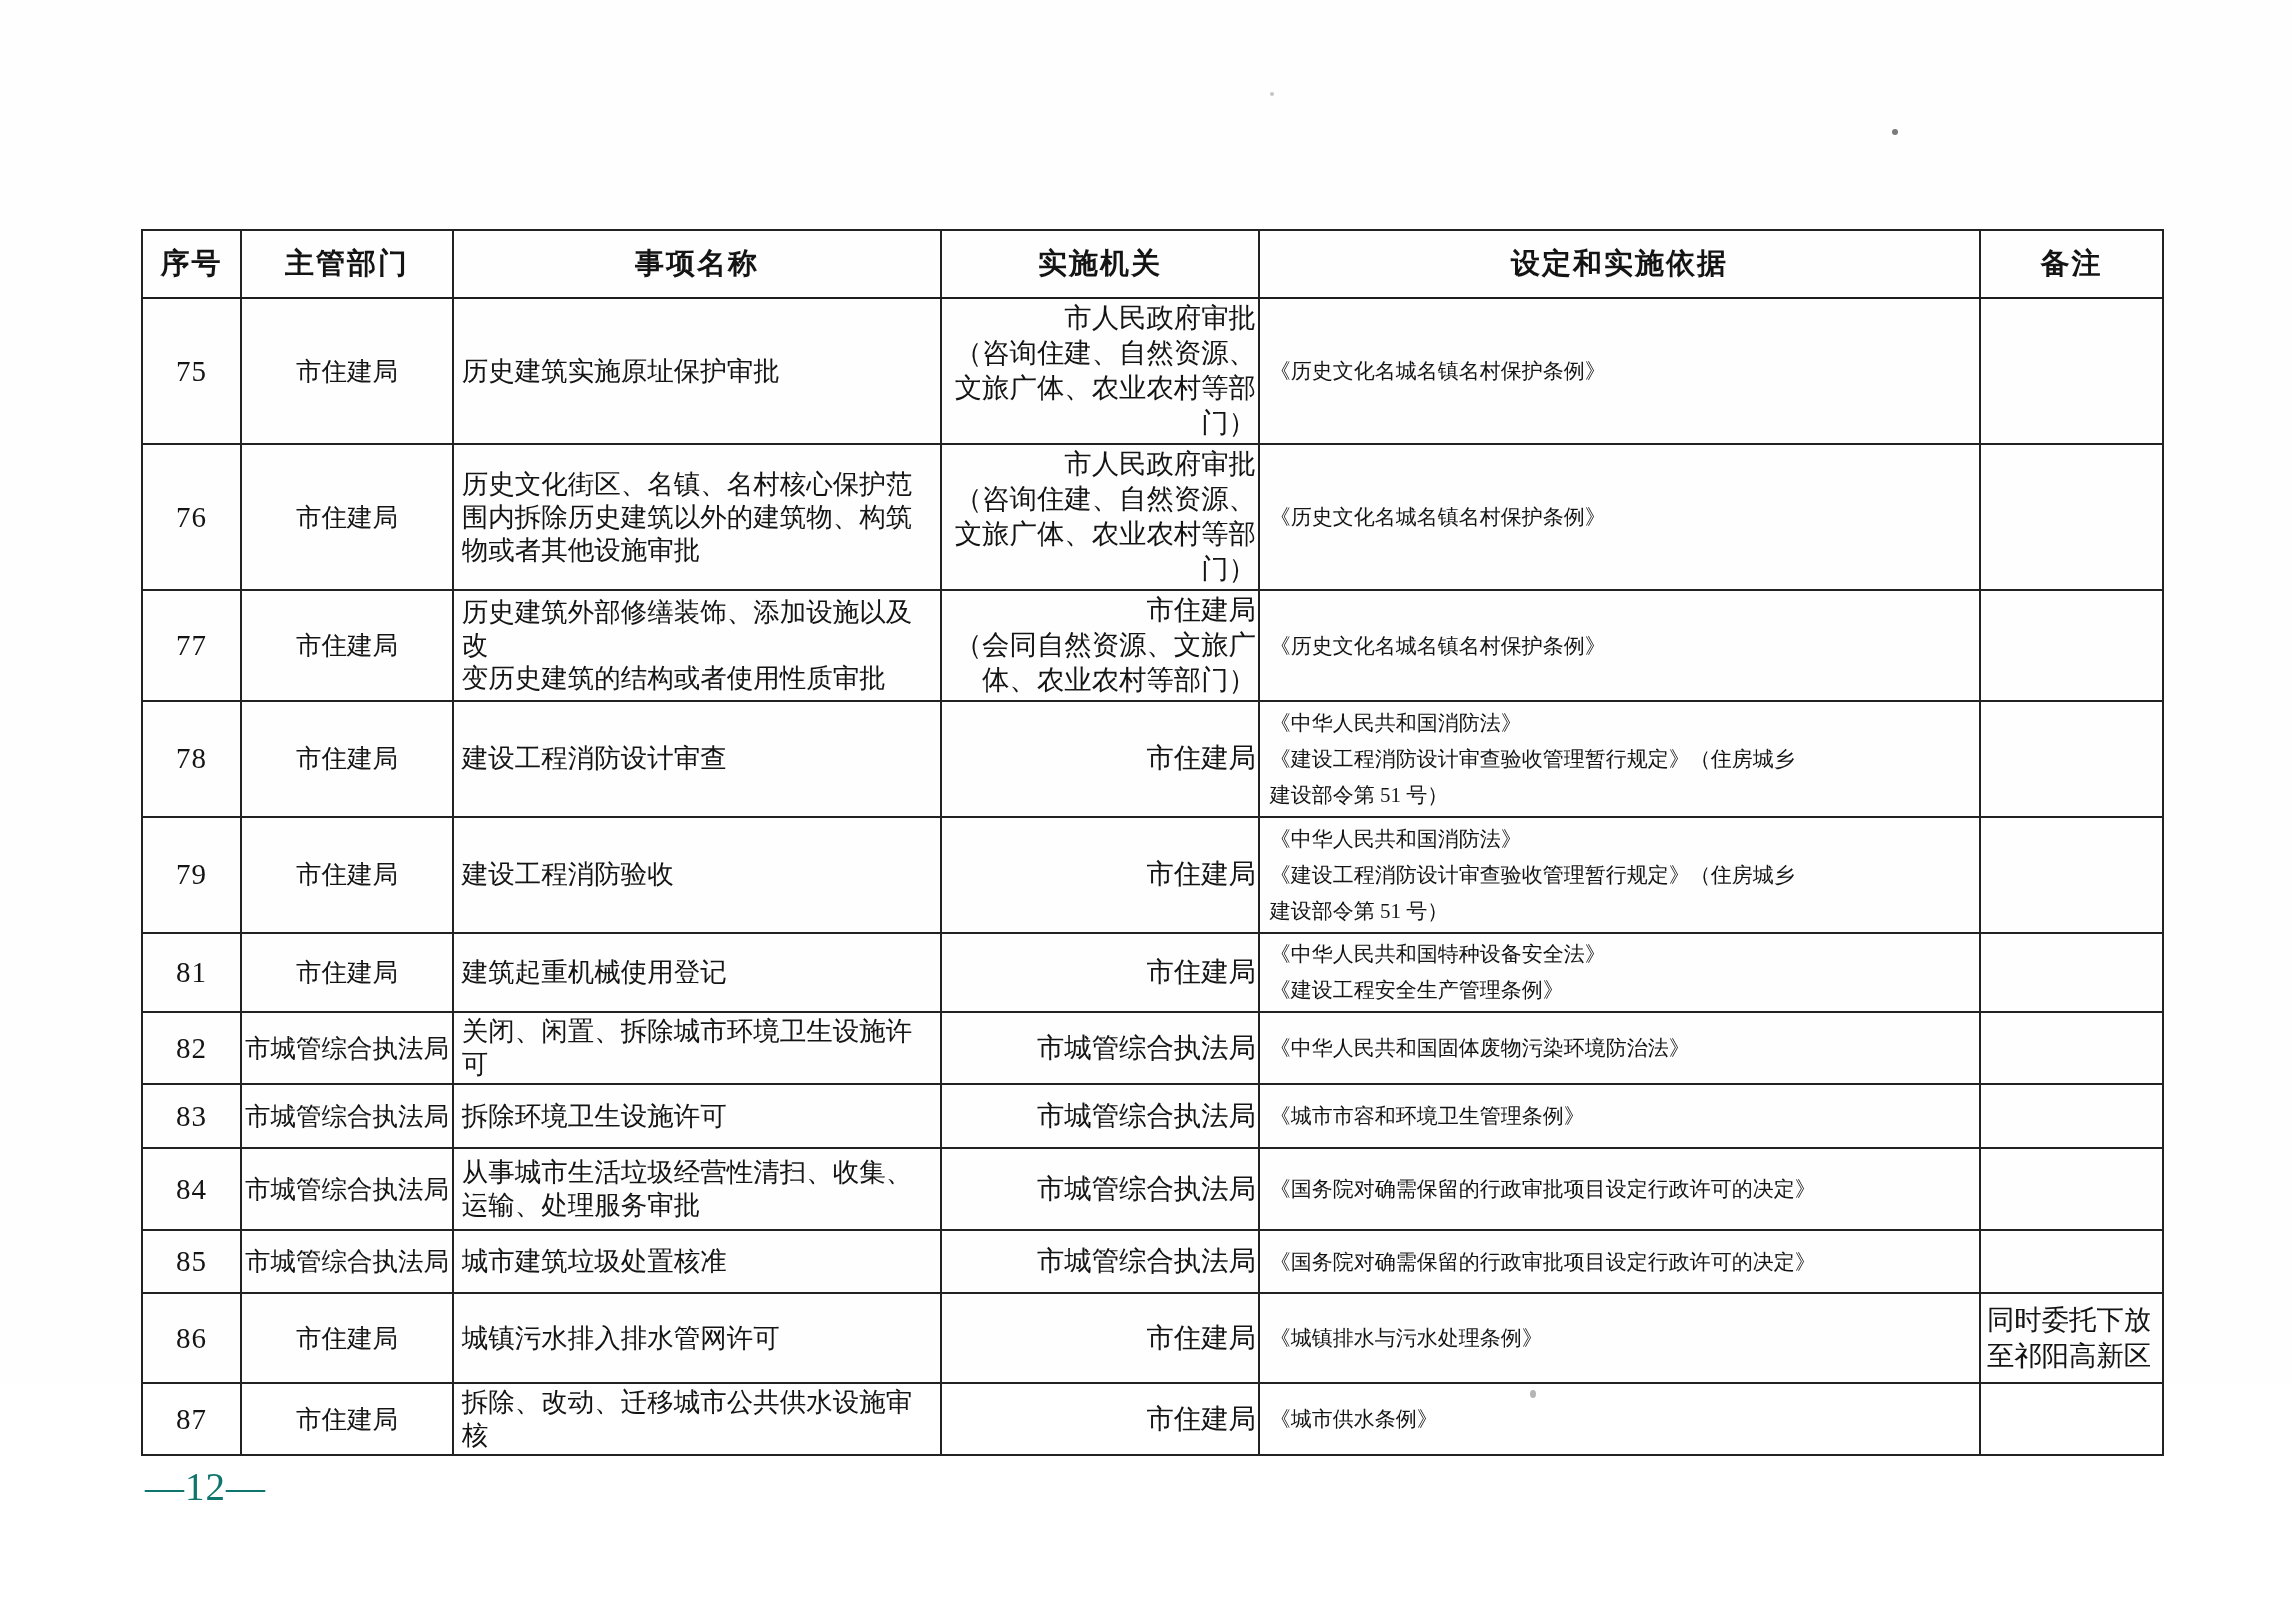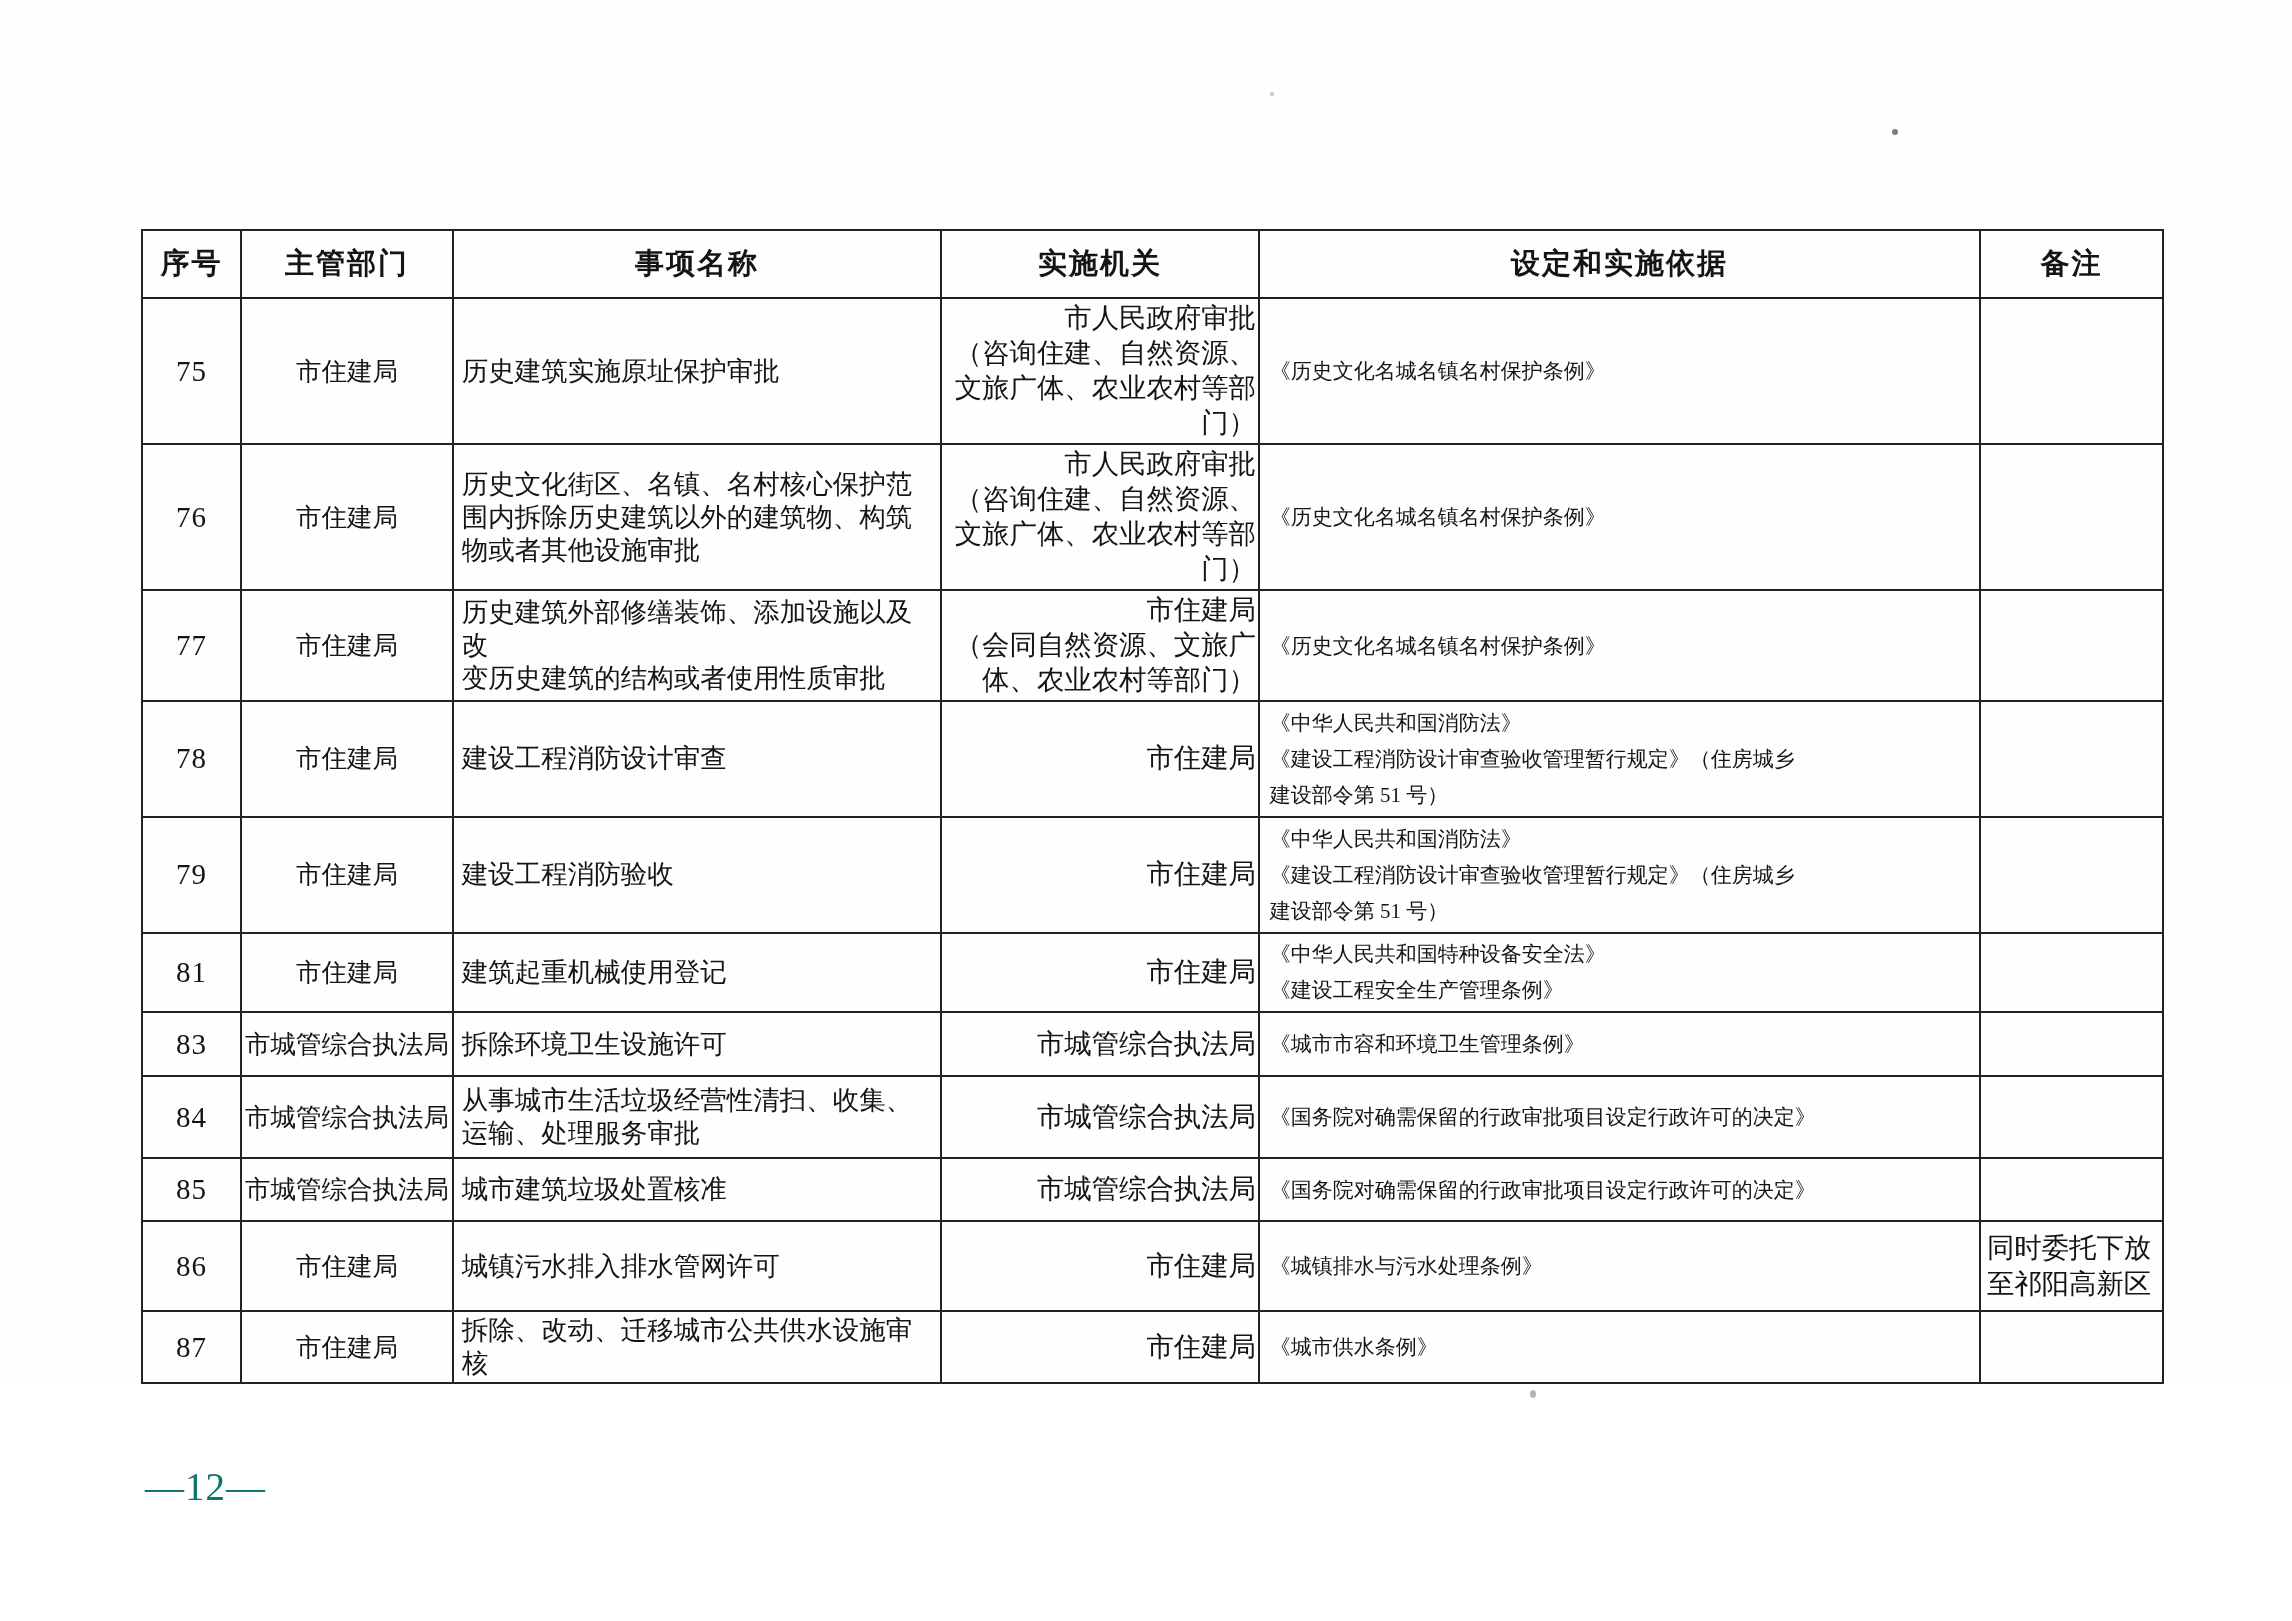--- a/index.html
+++ b/index.html
@@ -170,20 +170,28 @@
       </tr>
       <tr class="r6">
         <td class="no">81</td>
         <td class="dept">市住建局</td>
         <td class="item">建筑起重机械使用登记</td>
         <td class="agency">市住建局</td>
         <td class="basis">《中华人民共和国特种设备安全法》
 《建设工程安全生产管理条例》</td>
         <td class="remark"></td>
       </tr>
+      <tr class="r7">
+        <td class="no">82</td>
+        <td class="dept">市城管综合执法局</td>
+        <td class="item">关闭、闲置、拆除城市环境卫生设施许可</td>
+        <td class="agency">市城管综合执法局</td>
+        <td class="basis">《中华人民共和国固体废物污染环境防治法》</td>
+        <td class="remark"></td>
+      </tr>
       <tr class="r8">
         <td class="no">83</td>
         <td class="dept">市城管综合执法局</td>
         <td class="item">拆除环境卫生设施许可</td>
         <td class="agency">市城管综合执法局</td>
         <td class="basis">《城市市容和环境卫生管理条例》</td>
         <td class="remark"></td>
       </tr>
       <tr class="r9">
         <td class="no">84</td>

